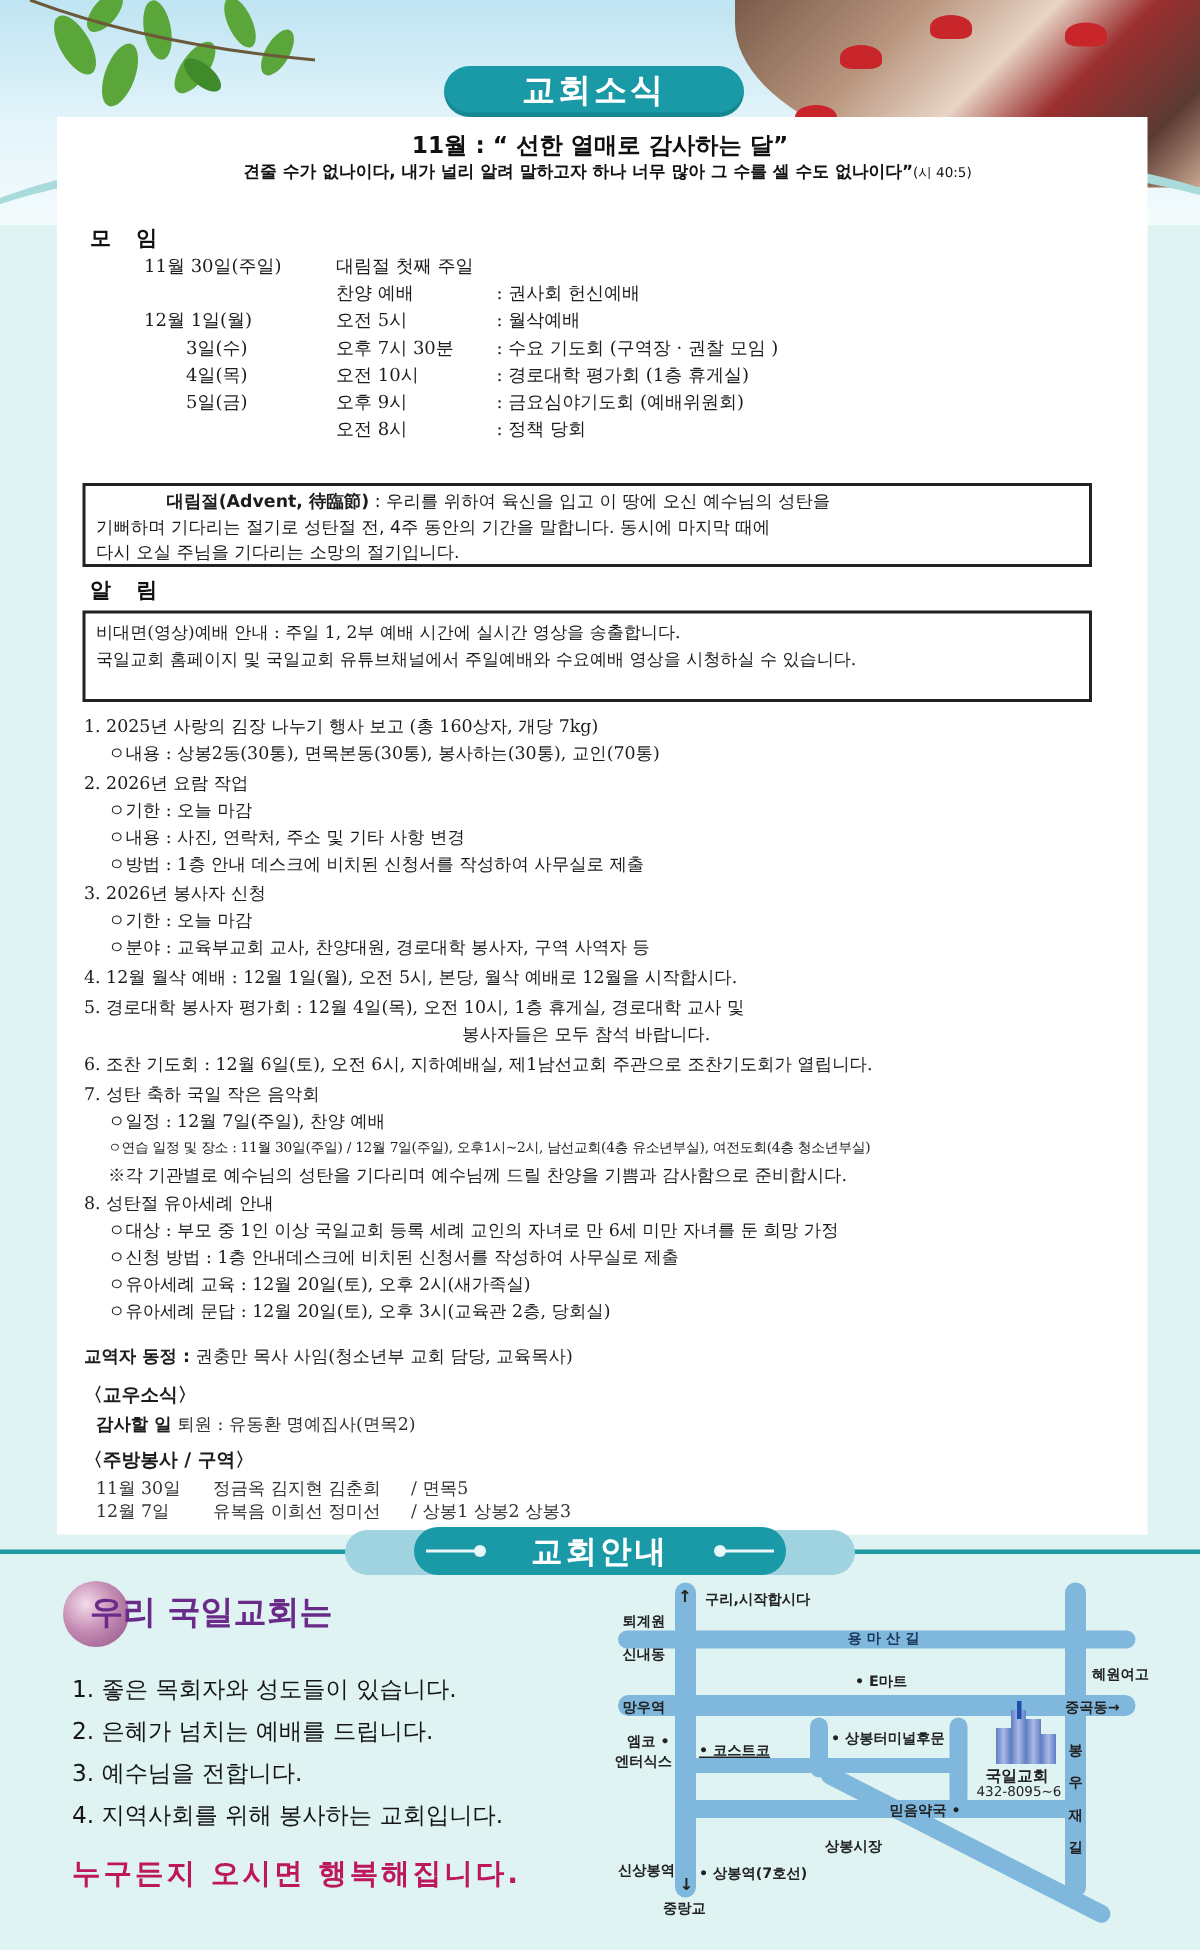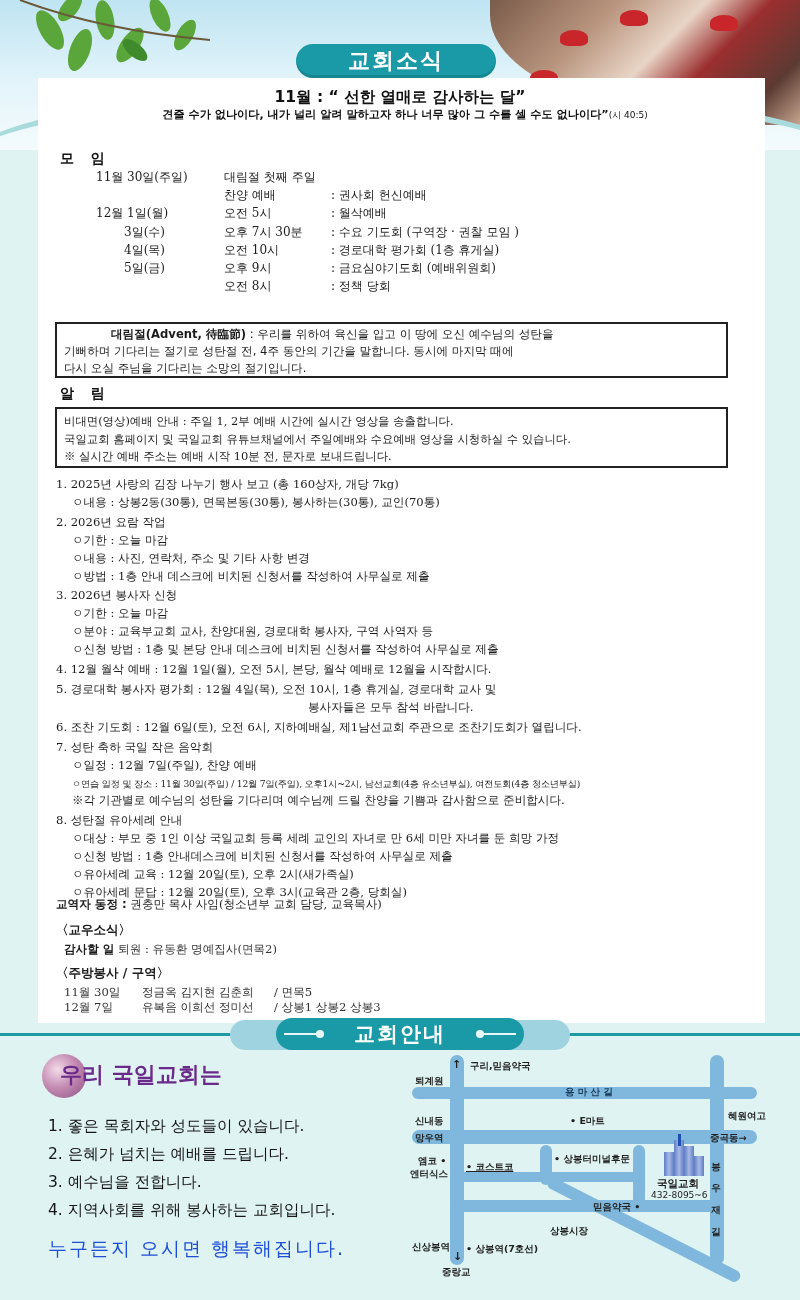--- a/index.html
+++ b/index.html
@@ -99,21 +99,21 @@
     position: absolute; left: 60px; top: 1060px; font-family: "DejaVu Sans", sans-serif;
     font-weight: bold; font-size: 22px; color: #6a2a8a;
   }
   .ball {
     position: absolute; left: 42px; top: 1054px; width: 44px; height: 44px; border-radius: 50%;
     background: radial-gradient(circle at 35% 35%, #f3dbe9 0%, #c48cb3 45%, #8e4f84 100%);
   }
   .virtues { position: absolute; left: 48px; top: 1112px; font-family: "DejaVu Sans", sans-serif;
     font-size: 15.5px; line-height: 28px; color: #151515; }
   .welcome { position: absolute; left: 48px; top: 1236px; font-family: "DejaVu Sans", sans-serif;
-    font-weight: normal; font-size: 19px; letter-spacing: 2px; color: #1d4ed8; }
+    font-weight: bold; font-size: 19px; letter-spacing: 2px; color: #be185d; }
   
   .map { position: absolute; left: 400px; top: 1055px; width: 400px; height: 240px; font-family: "DejaVu Sans", sans-serif; }
   .map .rd { position: absolute; background: #7fb8dc; border-radius: 7px; }
   .map .lbl { position: absolute; font-size: 9.5px; font-weight: bold; color: #222; white-space: nowrap; }
   .map .lbl.u { text-decoration: underline; }
   .map .vert { writing-mode: vertical-rl; letter-spacing: 12px; }
   .map .diag { position: absolute; height: 12px; background: #7fb8dc; transform-origin: 0 50%; border-radius: 6px; }
   .bldg { position: absolute; left: 660px; top: 1140px; width: 48px; height: 36px; }
   .bldg span { position: absolute; bottom: 0; background: linear-gradient(90deg,#5e7ec4,#a9b9e6,#5e7ec4); }
 </style>
@@ -194,39 +194,37 @@
 <div class="box box1">
   <div><b>대림절(Advent, 待臨節)</b><span> : 우리를 위하여 육신을 입고 이 땅에 오신 예수님의 성탄을</span></div>
   <div>기뻐하며 기다리는 절기로 성탄절 전, 4주 동안의 기간을 말합니다. 동시에 마지막 때에</div>
   <div>다시 오실 주님을 기다리는 소망의 절기입니다.</div>
 </div>
 
 <div class="sec-h" style="left:60px;top:385px;">알 림</div>
 <div class="box box2">
   <div>비대면(영상)예배 안내 : 주일 1, 2부 예배 시간에 실시간 영상을 송출합니다.</div>
   <div>국일교회 홈페이지 및 국일교회 유튜브채널에서 주일예배와 수요예배 영상을 시청하실 수 있습니다.</div>
-  <div>※ 실시간 예배 주소는 예배 시작 10분 전, 문자로 보내드립니다.</div>
 </div>
 
 <div class="notices">
   <div class="item">
     <div class="hd">1. 2025년 사랑의 김장 나누기 행사 보고 (총 160상자, 개당 7kg)</div>
     <div class="sub">ㅇ내용 : 상봉2동(30통), 면목본동(30통), 봉사하는(30통), 교인(70통)</div>
   </div>
   <div class="item">
     <div class="hd">2. 2026년 요람 작업</div>
     <div class="sub">ㅇ기한 : 오늘 마감</div>
     <div class="sub">ㅇ내용 : 사진, 연락처, 주소 및 기타 사항 변경</div>
     <div class="sub">ㅇ방법 : 1층 안내 데스크에 비치된 신청서를 작성하여 사무실로 제출</div>
   </div>
   <div class="item">
     <div class="hd">3. 2026년 봉사자 신청</div>
     <div class="sub">ㅇ기한 : 오늘 마감</div>
     <div class="sub">ㅇ분야 : 교육부교회 교사, 찬양대원, 경로대학 봉사자, 구역 사역자 등</div>
-    <div class="sub">ㅇ신청 방법 : 1층 및 본당 안내 데스크에 비치된 신청서를 작성하여 사무실로 제출</div>
   </div>
   <div class="item">
     <div class="hd">4. 12월 월삭 예배 : 12월 1일(월), 오전 5시, 본당, 월삭 예배로 12월을 시작합시다.</div>
   </div>
   <div class="item">
     <div class="hd">5. 경로대학 봉사자 평가회 : 12월 4일(목), 오전 10시, 1층 휴게실, 경로대학 교사 및</div>
     <div class="cont">봉사자들은 모두 참석 바랍니다.</div>
   </div>
   <div class="item">
     <div class="hd">6. 조찬 기도회 : 12월 6일(토), 오전 6시, 지하예배실, 제1남선교회 주관으로 조찬기도회가 열립니다.</div>
@@ -294,24 +292,24 @@
   <div class="rd" style="left:140px;top:90px;width:12px;height:40px"></div>
   <div class="rd" style="left:233px;top:90px;width:12px;height:60px"></div>
 
   <div class="rd" style="left:12px;top:32px;width:345px;height:12px"></div>
   <div class="rd" style="left:12px;top:75px;width:345px;height:14px"></div>
   <div class="rd" style="left:55px;top:117px;width:185px;height:10px"></div>
   <div class="rd" style="left:55px;top:145px;width:265px;height:12px"></div>
   <div class="diag" style="left:148px;top:120px;width:215px;transform:rotate(27deg)"></div>
 
   <span class="lbl" style="left:52px;top:3px;font-size:11px">↑</span>
-  <span class="lbl" style="left:70px;top:5px">구리,믿음약국</span>
+  <span class="lbl" style="left:70px;top:5px">구리,시작합시다</span>
   <span class="lbl" style="left:15px;top:20px">퇴계원</span>
   <span class="lbl" style="left:165px;top:31px;color:#1a3a5a">용 마 산 길</span>
-  <span class="lbl" style="left:15px;top:60px">신내동</span>
+  <span class="lbl" style="left:15px;top:42px">신내동</span>
   <span class="lbl" style="left:170px;top:60px">• E마트</span>
   <span class="lbl" style="left:328px;top:55px">혜원여고</span>
   <span class="lbl" style="left:15px;top:77px">망우역</span>
   <span class="lbl" style="left:310px;top:77px">중곡동→</span>
   <span class="lbl" style="left:18px;top:100px">엠코 •</span>
   <span class="lbl" style="left:10px;top:113px">엔터식스</span>
   <span class="lbl u" style="left:66px;top:106px">• 코스트코</span>
   <span class="lbl" style="left:154px;top:98px">• 상봉터미널후문</span>
   <span class="lbl" style="left:257px;top:122px;font-size:10.5px">국일교회</span>
   <span class="lbl" style="left:251px;top:135px;font-weight:normal;font-size:9px">432-8095~6</span>

